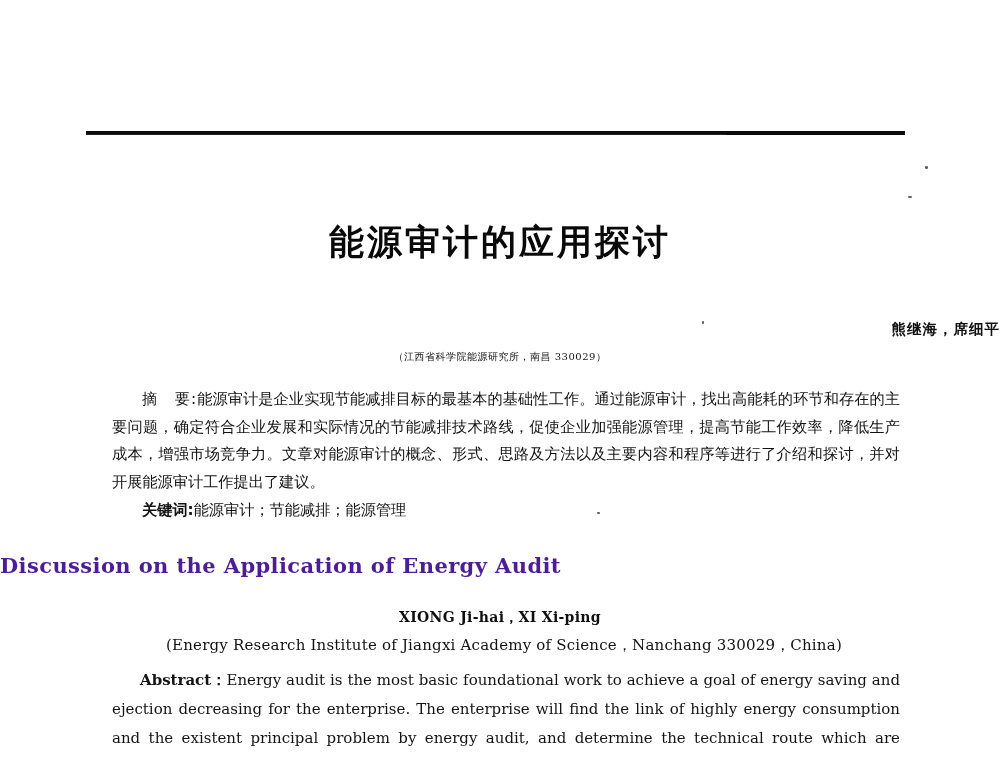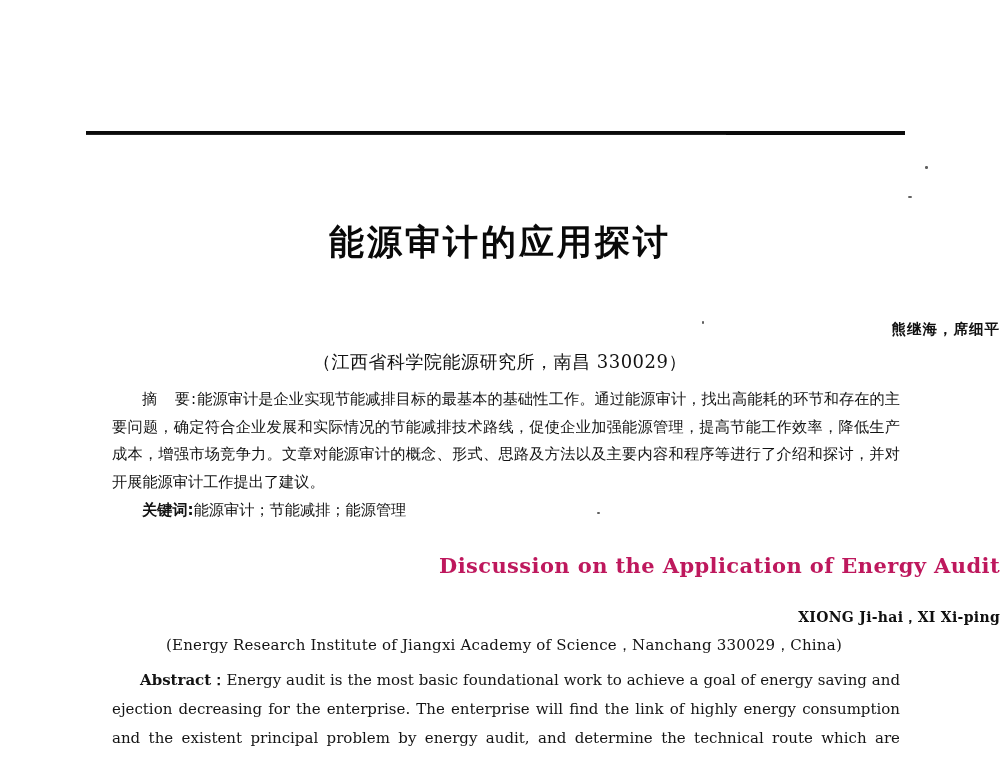--- a/index.html
+++ b/index.html
@@ -98,21 +98,21 @@
     letter-spacing: 1px;
     color: #111;
   }
   .cn-affil {
     position: absolute;
     left: 0;
     right: 0;
     top: 350px;
     text-align: center;
     font-family: "DejaVu Serif", serif;
-    font-size: 18px;
+    font-size: 10px;
     letter-spacing: .5px;
     color: #121212;
   }
 
   
   .cn-abstract {
     position: absolute;
     left: 112px;
     top: 386px;
     width: 788px;
@@ -146,34 +146,34 @@
     font-weight: bold;
   }
   .cn-keywords .indent { display: inline-block; width: 30px; }
 
   
   .en-title {
     position: absolute;
     left: 0;
     right: 0;
     top: 553px;
-    text-align: right;
+    text-align: left;
     font-family: "DejaVu Serif", serif;
     font-weight: bold;
     font-size: 21px;
     letter-spacing: .4px;
-    color: #be185d;
+    color: #4c1d95;
   }
 
   .en-authors {
     position: absolute;
     left: 0;
     right: 0;
     top: 609px;
-    text-align: right;
+    text-align: center;
     font-family: "DejaVu Serif", serif;
     font-weight: bold;
     font-size: 14px;
     letter-spacing: .3px;
     color: #101010;
   }
   .en-affil {
     position: absolute;
     left: 8px;
     right: 0;

